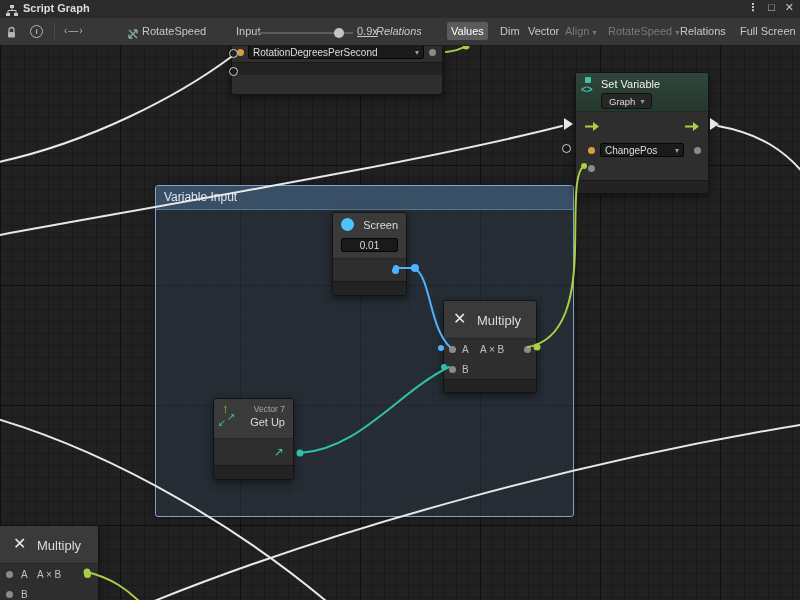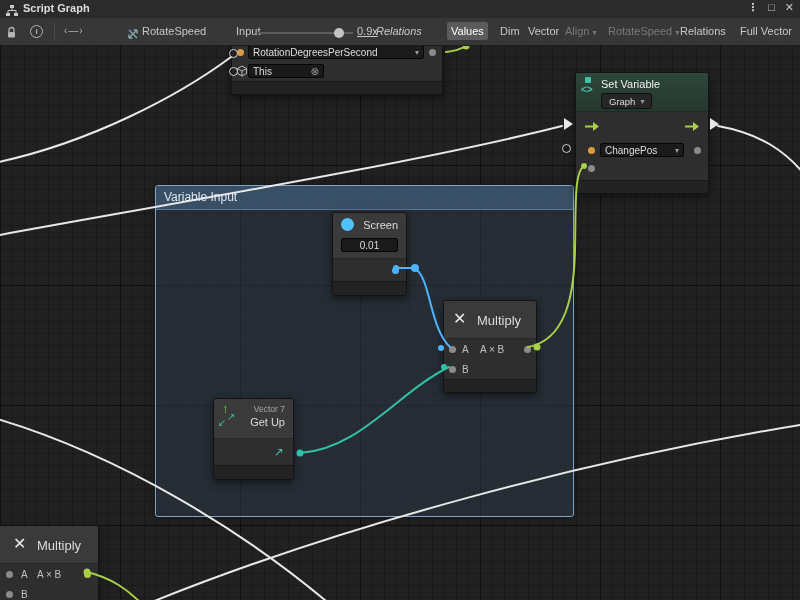--- a/index.html
+++ b/index.html
@@ -105,31 +105,20 @@
   </div>
 
   <div class="node" style="left:231px;top:43px;width:210px;height:51px;border-top:none;border-radius:0 0 3px 3px;">
     <div class="nrow" style="height:19px;">
       <span class="port orange" style="left:5px;top:6px;"></span>
       <div class="field" style="left:16px;top:2px;width:176px;">
         <span>RotationDegreesPerSecond</span>
         <span class="caret">▾</span>
       </div>
       <span class="port gray" style="right:6px;top:6px;"></span>
-    </div>
-    <div class="nrow" style="height:19px;">
-      <span style="position:absolute;left:4px;top:3px;">
-        <svg width="12" height="12" viewBox="0 0 12 12">
-          <path d="M6 1 L10.5 3.5 V8.5 L6 11 L1.5 8.5 V3.5 Z M1.5 3.5 L6 6 L10.5 3.5 M6 6 V11" fill="none" stroke="#b9b9b9" stroke-width="1"></path>
-        </svg>
-      </span>
-      <div class="field" style="left:16px;top:2px;width:76px;">
-        <span>This</span>
-        <span style="color:#9a9a9a;font-size:10px;">⊗</span>
-      </div>
     </div>
     <div class="nfoot" style="height:12px;"></div>
   </div>
   <span class="eport" style="left:229px;top:49px;"></span>
   <span class="eport" style="left:229px;top:67px;"></span>
 
   <div class="node" style="left:575px;top:72px;width:132px;">
     <div class="sv-head">
       <span>
         <span class="sv-icon-box"></span>
@@ -312,16 +301,16 @@
     <button class="tbtn" style="left:524px;">Vector</button>
     <button class="tbtn disabled" style="left:561px;">
       <span>Align</span>
       <span class="caret">▾</span>
     </button>
     <button class="tbtn disabled" style="left:604px;">
       <span>RotateSpeed</span>
       <span class="caret">▾</span>
     </button>
     <button class="tbtn" style="left:676px;">Relations</button>
-    <button class="tbtn" style="left:736px;">Full Vector</button>
+    <button class="tbtn" style="left:736px;">Full Screen</button>
   </div>
 
 </div>
 
 </body></html>

